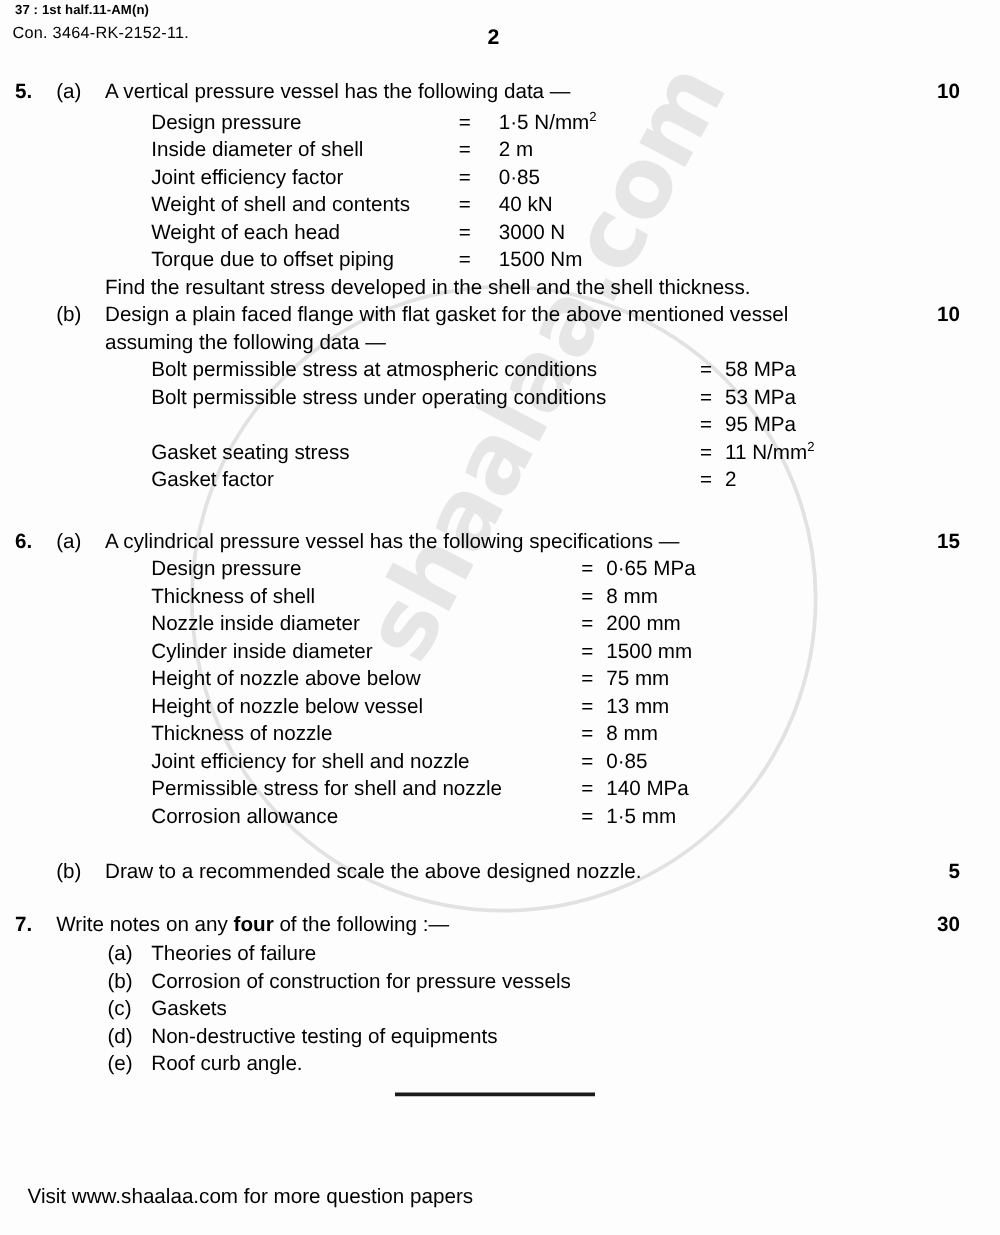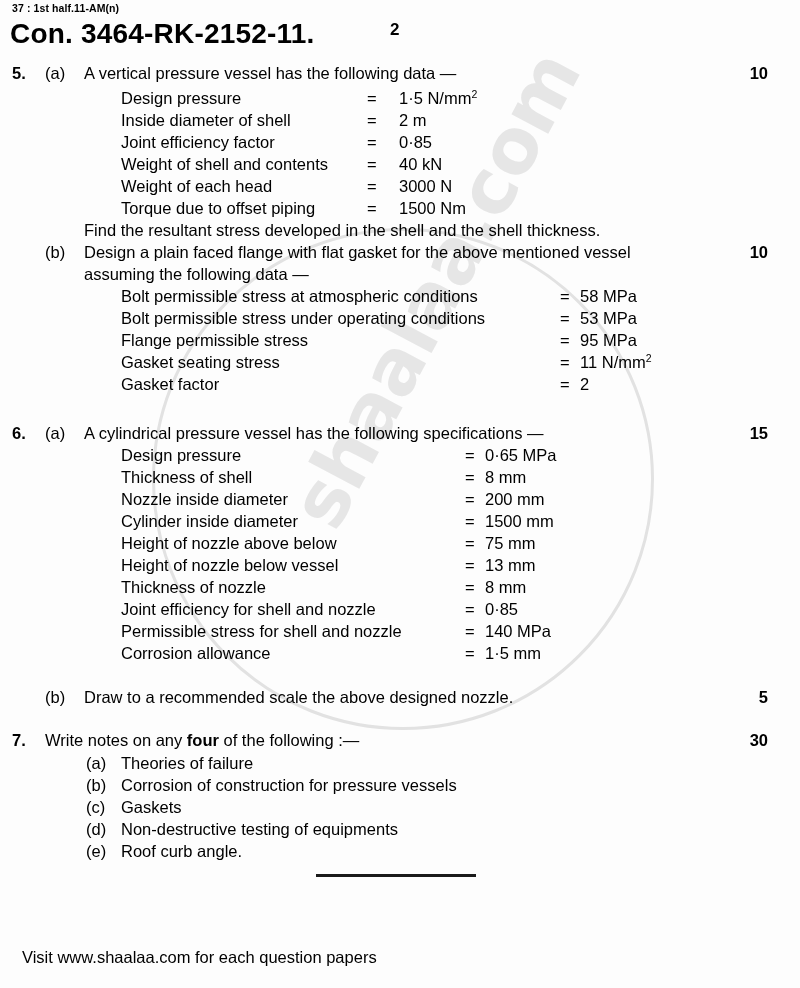--- a/index.html
+++ b/index.html
@@ -69,22 +69,22 @@
   .code-line {
     left: 12px;
     top: 2px;
     font-size: 10.5px;
     font-weight: 700;
     letter-spacing: 0.1px;
   }
   .con-line {
     left: 10px;
     top: 18px;
-    font-size: 28px;
-    font-weight: 700;
+    font-size: 13px;
+    font-weight: 400;
     letter-spacing: 0.2px;
   }
   .page-no {
     left: 390px;
     top: 20px;
     font-size: 17px;
     font-weight: 700;
   }
 
   
@@ -195,21 +195,20 @@
     <span class="lbl" style="left:121px;">Bolt permissible stress at atmospheric conditions</span>
     <span class="eq" style="left:560px;">=</span>
     <span class="val" style="left:580px;">58 MPa</span>
   </div>
   <div class="dl" style="top:309px;padding-left:33px;">
     <span class="lbl" style="left:121px;">Bolt permissible stress under operating conditions</span>
     <span class="eq" style="left:560px;">=</span>
     <span class="val" style="left:580px;">53 MPa</span>
   </div>
   <div class="dl" style="top:331px;">
-    <span class="lbl" style="left:121px;">Flange permissible stress</span>
     <span class="eq" style="left:560px;">=</span>
     <span class="val" style="left:580px;">95 MPa</span>
   </div>
   <div class="dl" style="top:353px;">
     <span class="lbl" style="left:121px;">Gasket seating stress</span>
     <span class="eq" style="left:560px;">=</span>
     <span class="val" style="left:580px;"><span>11 N/mm</span><sup>2</sup></span>
   </div>
   <div class="dl" style="top:375px;">
     <span class="lbl" style="left:121px;">Gasket factor</span>
@@ -303,15 +302,15 @@
   <div class="dl" style="top:820px;">
     <span class="lbl" style="left:86px;">(d)</span>
     <span class="val" style="left:121px;">Non-destructive testing of equipments</span>
   </div>
   <div class="dl" style="top:842px;">
     <span class="lbl" style="left:86px;">(e)</span>
     <span class="val" style="left:121px;">Roof curb angle.</span>
   </div>
 
   <hr class="rule">
-  <div class="abs footer">Visit www.shaalaa.com for each question papers</div>
+  <div class="abs footer">Visit www.shaalaa.com for more question papers</div>
 
 </div>
 
 </body></html>

